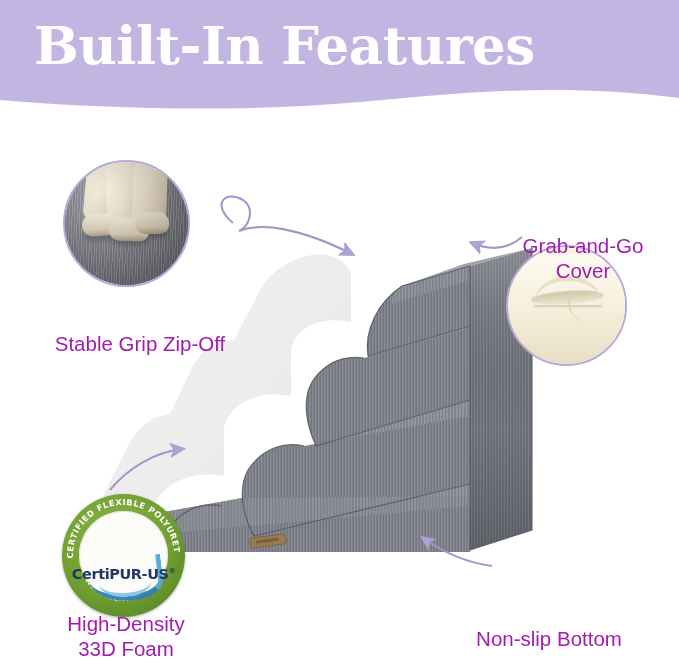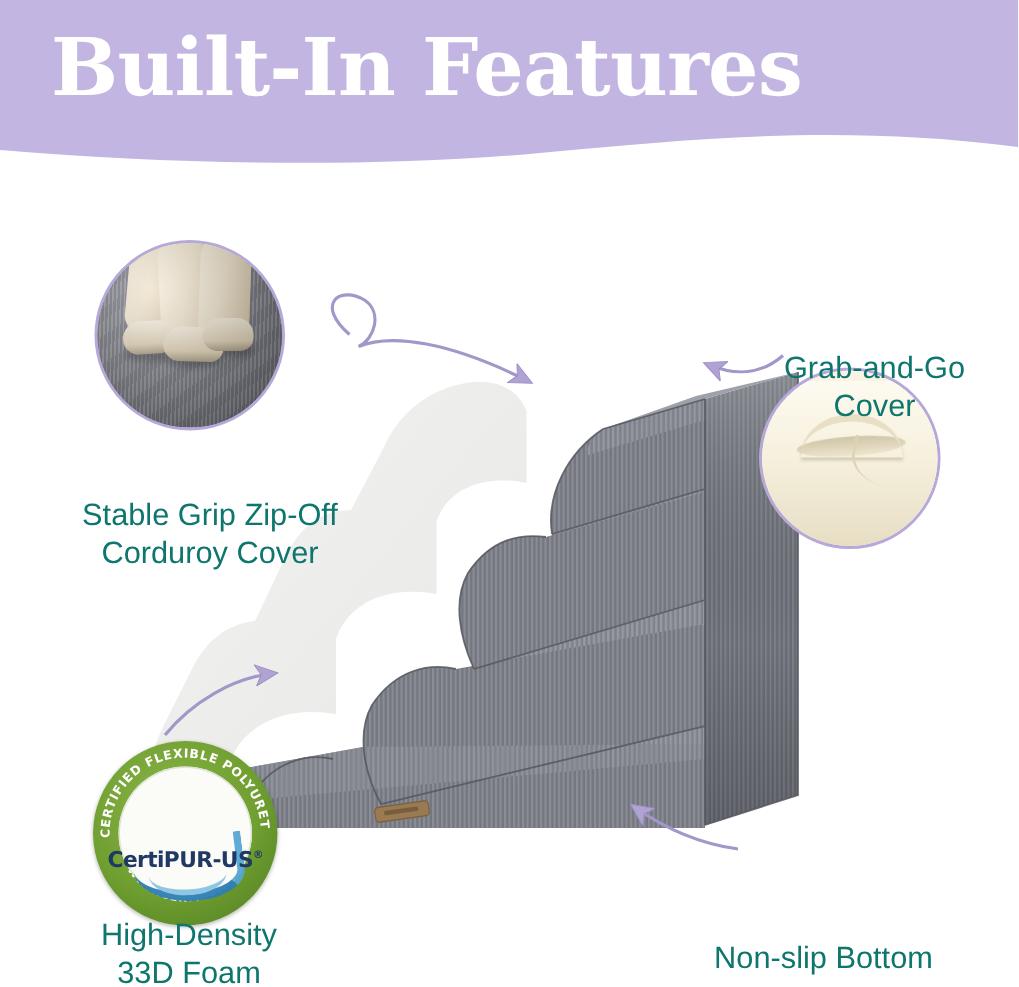--- a/index.html
+++ b/index.html
@@ -13,21 +13,21 @@
   .header-band svg{position:absolute;left:0;top:0;}
   .header-title{position:absolute;left:34px;top:16px;width:600px;
       font-family:"DejaVu Serif","Liberation Serif",serif;
       font-weight:700;font-size:53px;line-height:58px;color:#ffffff;
       letter-spacing:-0.5px;white-space:nowrap;}
 
   
   .callout{position:absolute;}
   .circle{position:relative;border-radius:50%;overflow:hidden;
           border:2px solid #b7a8da;box-sizing:border-box;}
-  .caption{position:absolute;text-align:center;color:#0f766e;
+  .caption{position:absolute;text-align:center;color:#a21caf;
            font-size:20.5px;line-height:25px;font-weight:400;}
 
   
   #photo-paws{left:63px;top:160px;width:127px;height:127px;}
   .corduroy-floor{position:absolute;left:-12%;top:0;width:124%;height:100%;
      background:
        repeating-linear-gradient(92deg,#8d8f96 0px,#8d8f96 1px,#6e7077 1px,#6e7077 2.6px),
        linear-gradient(180deg,#83858c 0%,#6a6c73 100%);}
   .floor-shade{position:absolute;left:0;top:0;width:100%;height:100%;
      background:radial-gradient(ellipse at 30% 25%, rgba(255,255,255,.30), rgba(0,0,0,.28) 85%);}
@@ -222,21 +222,20 @@
     <div class="leg l1"></div>
     <div class="leg l2"></div>
     <div class="leg l3"></div>
     <div class="paw p1"></div>
     <div class="paw p2"></div>
     <div class="paw p3"></div>
     <div class="floor-shade"></div>
   </div>
   <div class="caption" id="caption-cover">
     <div>Stable Grip Zip-Off</div>
-    <div>Corduroy Cover</div>
   </div>
 
   <div class="callout circle" id="photo-handle">
     <div class="handle-bg"></div>
     <div class="handle-foam"></div>
     <div class="handle-slot"></div>
     <div class="handle-strap"></div>
     <div class="handle-crease"></div>
   </div>
   <div class="caption" id="caption-handle">

